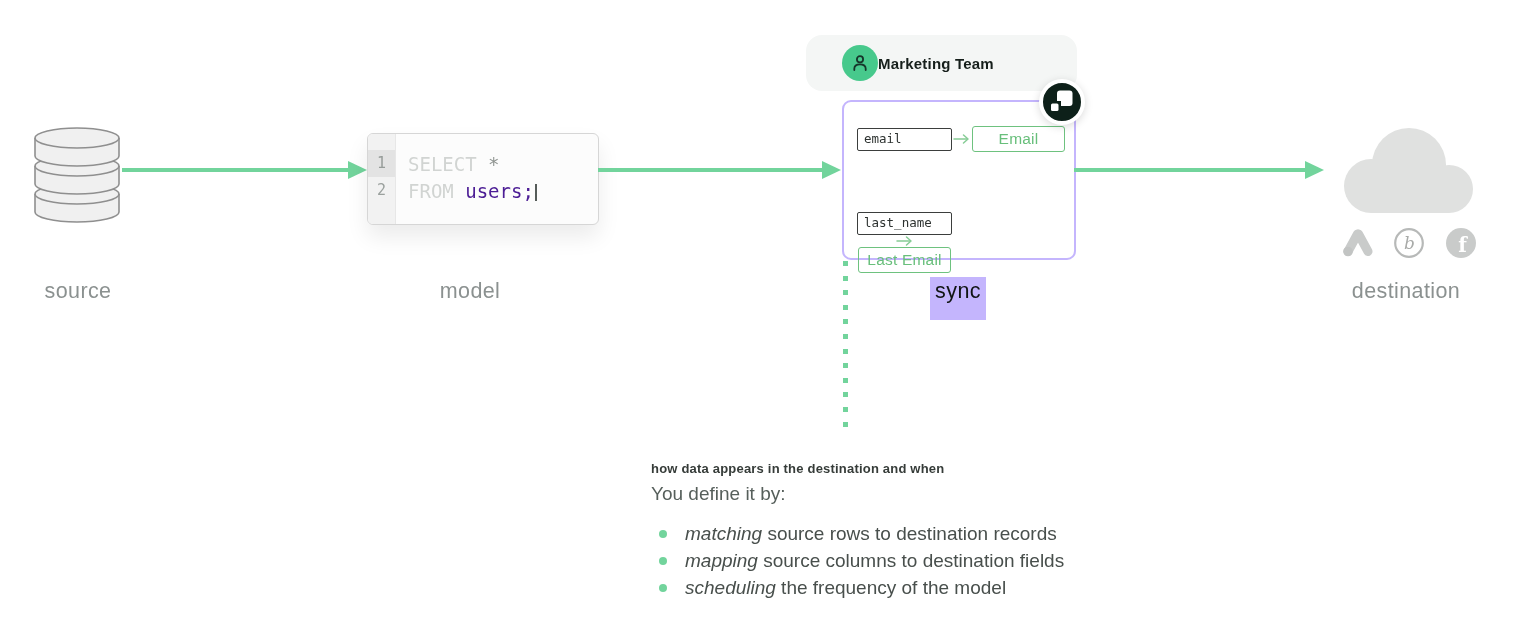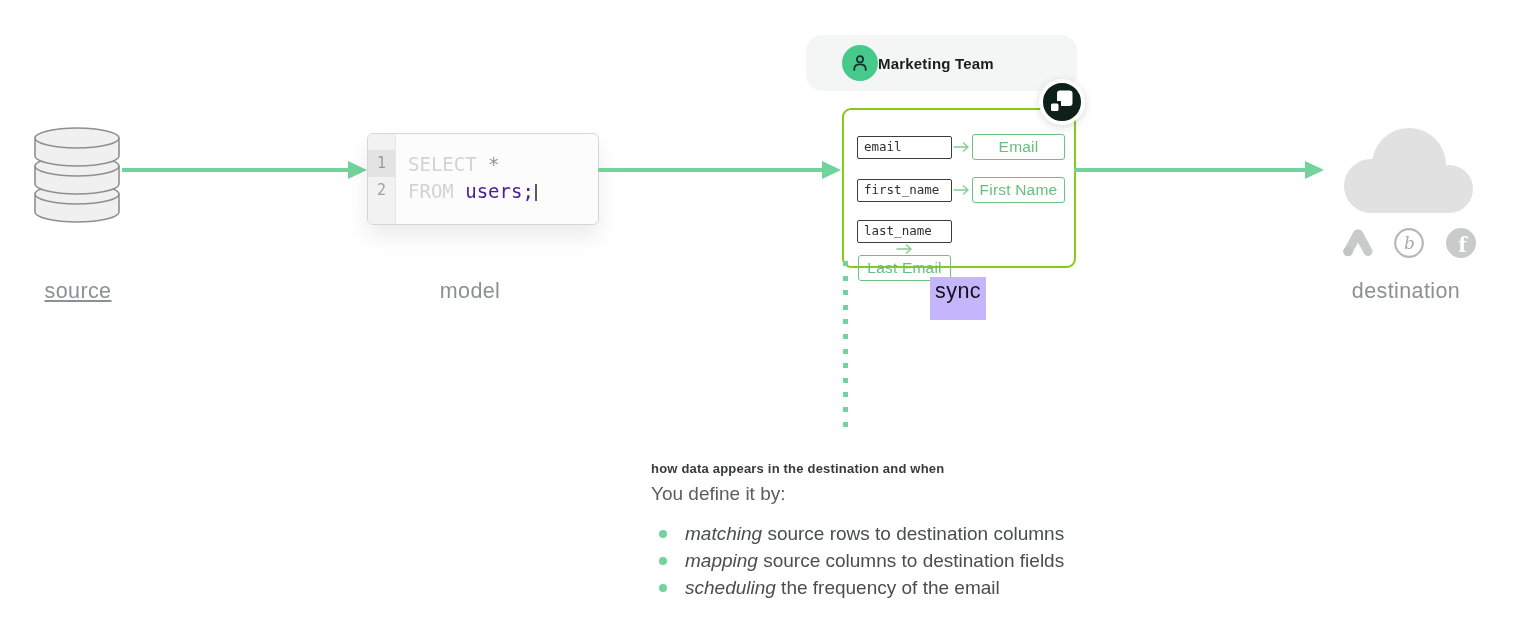--- a/index.html
+++ b/index.html
@@ -39,22 +39,22 @@
   .avatar { width:36px; height:36px; border-radius:50%; background:#47c98c; margin-left:36px;
             display:flex; align-items:center; justify-content:center; flex:none; }
   .team-name { margin-left:0; font-size:15px; font-weight:700; color:#161f1b; letter-spacing:0.2px; }
 
   
   .ht-badge { position:absolute; left:1039px; top:79px; width:38px; height:38px;
               background:#0d2019; border:4px solid #ffffff; border-radius:50%;
               box-shadow:0 2px 8px rgba(0,0,0,0.15); }
 
   
-  .sync-card { position:absolute; left:842px; top:108px; width:230px; height:156px;
-               background:#ffffff; border:2px solid #84cc16; border-radius:9px; }
+  .sync-card { position:absolute; left:842px; top:100px; width:230px; height:156px;
+               background:#ffffff; border:2px solid #c4b5fd; border-radius:9px; }
   .map-row { position:absolute; left:13px; display:flex; align-items:center; }
   .map-row.r1 { top:24px; }
   .map-row.r2 { top:67px; }
   .map-row.r3 { top:110px;flex-direction:column; }
   .src-box { width:95px; height:23px; box-sizing:border-box; background:#fff;
              border:1.5px solid #3b3e3d; border-radius:2px;
              font-family:"DejaVu Sans Mono", monospace; font-size:12.5px; color:#2d3230;
              line-height:20px; padding-left:6px; }
   .map-arrow { margin:0 1px; flex:none; display:block; }
   .dst-box { min-width:93px; height:26px; box-sizing:border-box; padding:0 5px;
@@ -62,21 +62,21 @@
              font-size:15.5px; font-weight:500; display:flex; align-items:center; justify-content:center;
              letter-spacing:0.2px; }
 
   
   .dotted-line { position:absolute; left:843px; top:261px; width:5px; height:168px;
                  background:repeating-linear-gradient(to bottom, #72d49c 0 5px, transparent 5px 14.6px); }
 
   
   .stage-label { position:absolute; top:279px; font-size:21.5px; color:#8b9190;
                  text-align:center; letter-spacing:0.4px; }
-  .stage-label.src { left:0px; width:156px;text-decoration:underline; }
+  .stage-label.src { left:0px; width:156px; }
   .stage-label.mdl { left:390px; width:160px; }
   .stage-label.syn { left:878px; width:160px; color:#101413; }
   .stage-label.dst { left:1326px; width:160px; }
   .sync-highlight { background:#c4b5fd; padding:2px 5px 17px;margin-top:28px; }
 
   
   .cloud-icon { position:absolute; left:1327px; top:121px; }
   .dest-apps { position:absolute; left:1341px; top:227px; width:136px; height:32px; }
   .app-icon { position:absolute; top:0; }
   .app-icon.a1 { left:0px; top:1px; }
@@ -138,28 +138,20 @@
 
   <div class="sync-card">
     <div class="map-row r1">
       <span class="src-box">email</span>
       <svg class="map-arrow" width="18" height="12" viewBox="0 0 18 12" fill="none" stroke="#86cc95" stroke-width="1.5" stroke-linecap="round" stroke-linejoin="round">
           <line x1="1" y1="6" x2="14" y2="6"></line>
           <path d="M10.5,2 L15,6 L10.5,10"></path>
         </svg>
       <span class="dst-box">Email</span>
     </div>
-    <div class="map-row r2">
-      <span class="src-box">first_name</span>
-      <svg class="map-arrow" width="18" height="12" viewBox="0 0 18 12" fill="none" stroke="#86cc95" stroke-width="1.5" stroke-linecap="round" stroke-linejoin="round">
-          <line x1="1" y1="6" x2="14" y2="6"></line>
-          <path d="M10.5,2 L15,6 L10.5,10"></path>
-        </svg>
-      <span class="dst-box">First Name</span>
-    </div>
     <div class="map-row r3">
       <span class="src-box">last_name</span>
       <svg class="map-arrow" width="18" height="12" viewBox="0 0 18 12" fill="none" stroke="#86cc95" stroke-width="1.5" stroke-linecap="round" stroke-linejoin="round">
           <line x1="1" y1="6" x2="14" y2="6"></line>
           <path d="M10.5,2 L15,6 L10.5,10"></path>
         </svg>
       <span class="dst-box">Last Email</span>
     </div>
   </div>
 
@@ -205,19 +197,19 @@
 
   <div class="stage-label src">source</div>
   <div class="stage-label mdl">model</div>
   <div class="stage-label syn"><span class="sync-highlight">sync</span></div>
   <div class="stage-label dst">destination</div>
 
   <div class="note">
     <div class="note-heading">how data appears in the destination and when</div>
     <div class="note-sub">You define it by:</div>
     <ul class="note-list">
-      <li class="note-item"><span class="bullet-dot"></span><span class="kw">matching</span><span> source rows to destination columns</span></li>
+      <li class="note-item"><span class="bullet-dot"></span><span class="kw">matching</span><span> source rows to destination records</span></li>
       <li class="note-item"><span class="bullet-dot"></span><span class="kw">mapping</span><span> source columns to destination fields</span></li>
-      <li class="note-item"><span class="bullet-dot"></span><span class="kw">scheduling</span><span> the frequency of the email</span></li>
+      <li class="note-item"><span class="bullet-dot"></span><span class="kw">scheduling</span><span> the frequency of the model</span></li>
     </ul>
   </div>
 
 </div>
 
 </body></html>

